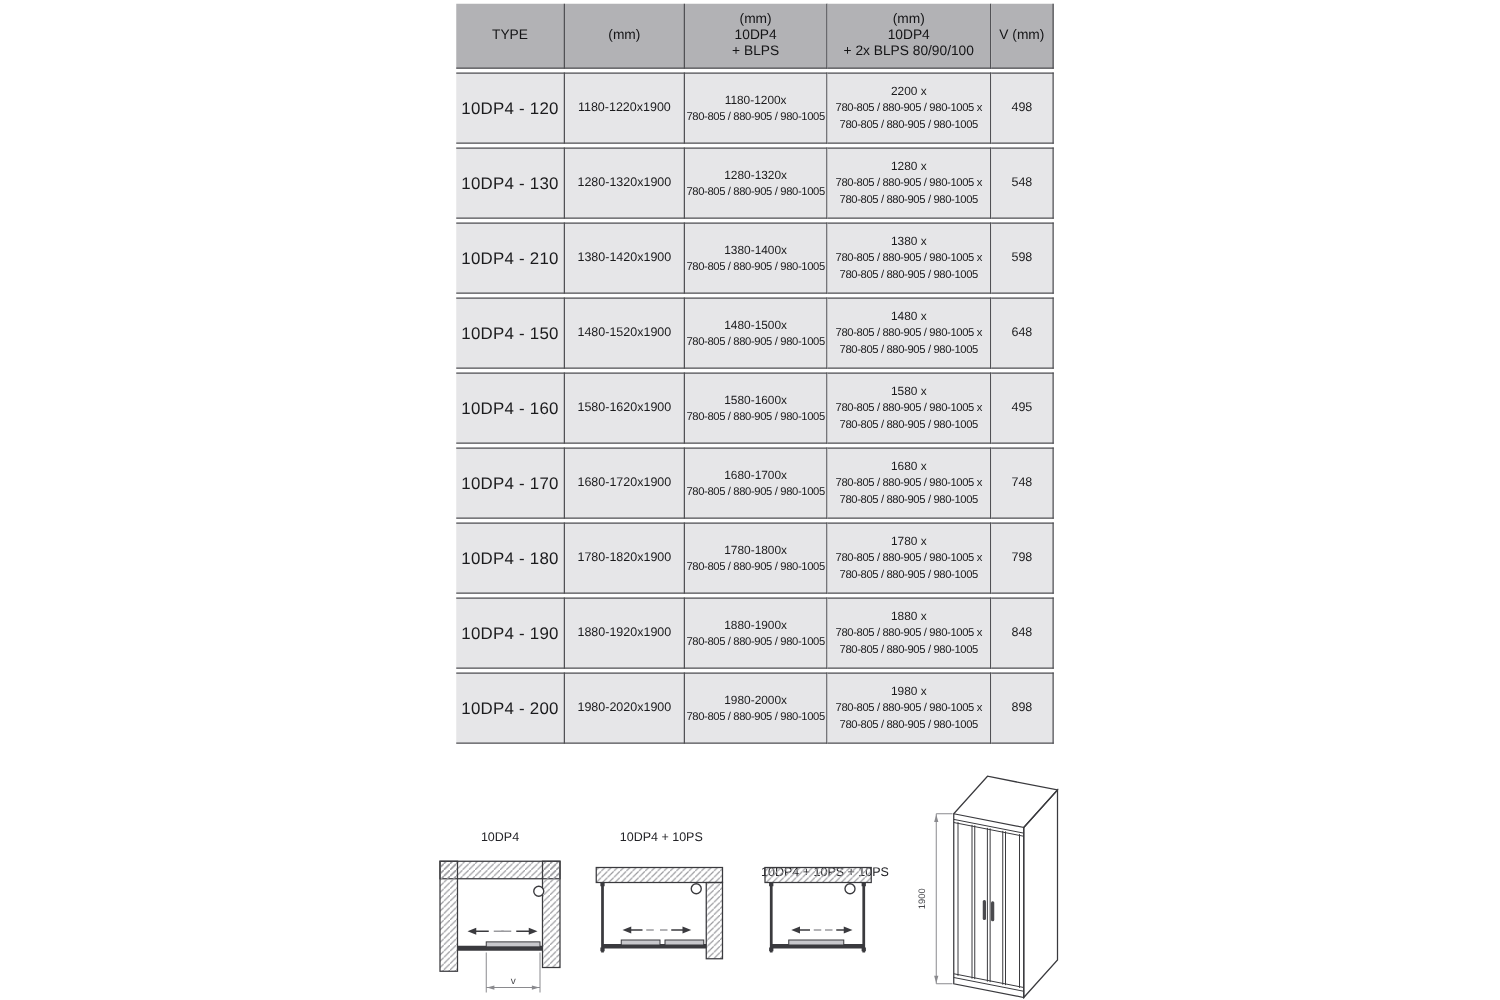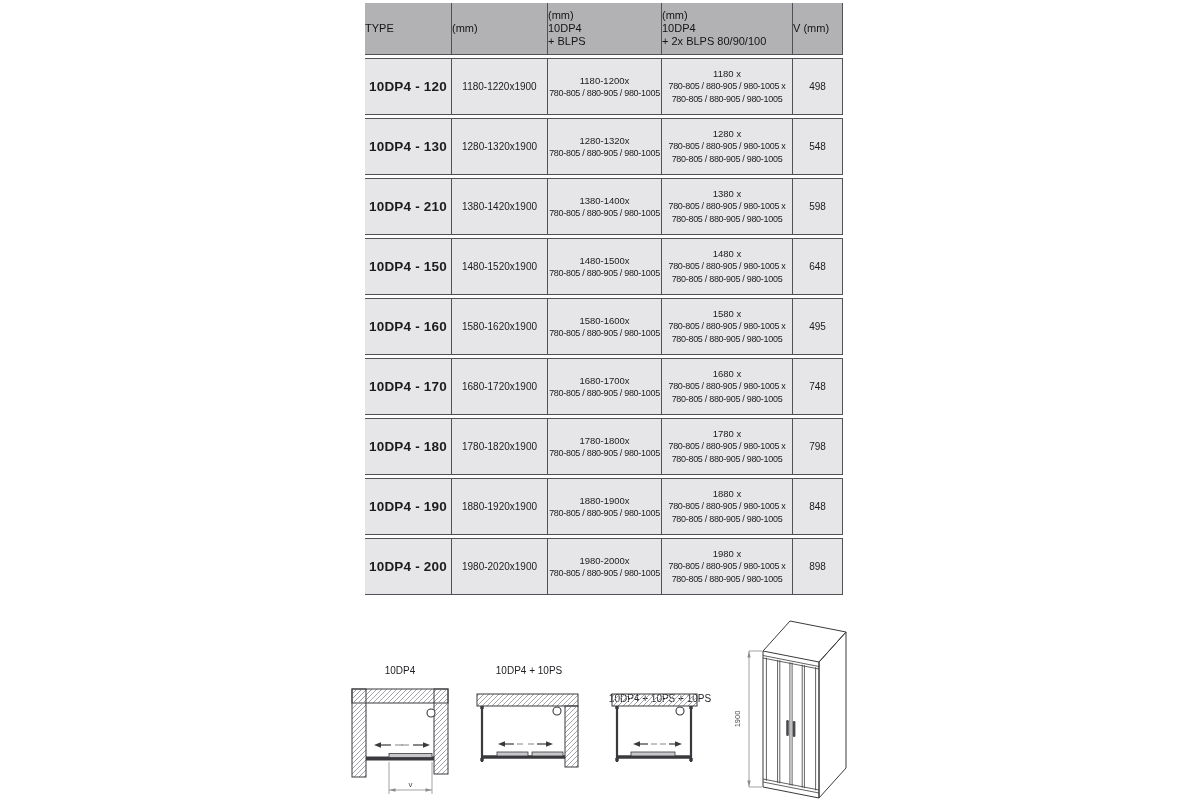--- a/index.html
+++ b/index.html
@@ -10,25 +10,25 @@
   html,body{width:1200px;height:800px;background:#ffffff;
     font-family:"Liberation Sans", sans-serif; color:var(--text);}
   #page{position:relative;width:1200px;height:800px;overflow:hidden;background:#fff;}
 
   
   .table-wrap{position:absolute;left:365px;top:0;width:478px;}
   table{border-collapse:separate;border-spacing:0 3px;width:478px;table-layout:fixed;}
   col.c1{width:87px;} col.c2{width:96px;} col.c3{width:114px;} col.c4{width:131px;} col.c5{width:50px;}
   th{height:52px;background:var(--header-bg);font-weight:normal;font-size:11px;line-height:13px;
      border-right:1px solid var(--border);border-bottom:1px solid var(--border);
-     text-align:left;vertical-align:middle;color:#141416;}
+     text-align:center;vertical-align:middle;color:#141416;}
   td{height:57px;background:var(--cell-bg);text-align:center;vertical-align:middle;
      border-top:1px solid var(--border);border-bottom:1px solid var(--border);
      border-right:1px solid var(--border);font-size:10px;white-space:nowrap;}
-  td.type{font-weight:bold;font-size:13.5px;letter-spacing:0.2px;}
+  td.type{font-weight:normal;font-size:13.5px;letter-spacing:0.2px;}
   .ml{font-size:9px;line-height:13px;letter-spacing:-0.3px;}
   .ml .l1{font-size:9.5px;letter-spacing:0;}
 
   
   .diag-label{position:absolute;font-size:10px;color:#232327;text-align:center;}
   #lbl-d1{left:350px;top:665px;width:100px;}
   #lbl-d2{left:477px;top:665px;width:104px;}
   #lbl-d3{left:607px;top:693px;width:106px;}
   svg{position:absolute;overflow:visible;}
   #svg-d1{left:350px;top:686px;}
@@ -83,21 +83,21 @@
       <tbody>
 
           <tr>
             <td class="type">10DP4 - 120</td>
             <td>1180-1220x1900</td>
             <td class="ml">
               <div class="l1">1180-1200x</div>
               <div>780-805 / 880-905 / 980-1005</div>
             </td>
             <td class="ml">
-              <div class="l1">1180 x</div>
+              <div class="l1">2200 x</div>
               <div>780-805 / 880-905 / 980-1005 x</div>
               <div>780-805 / 880-905 / 980-1005</div>
             </td>
             <td>498</td>
           </tr>
 
           <tr>
             <td class="type">10DP4 - 130</td>
             <td>1280-1320x1900</td>
             <td class="ml">

